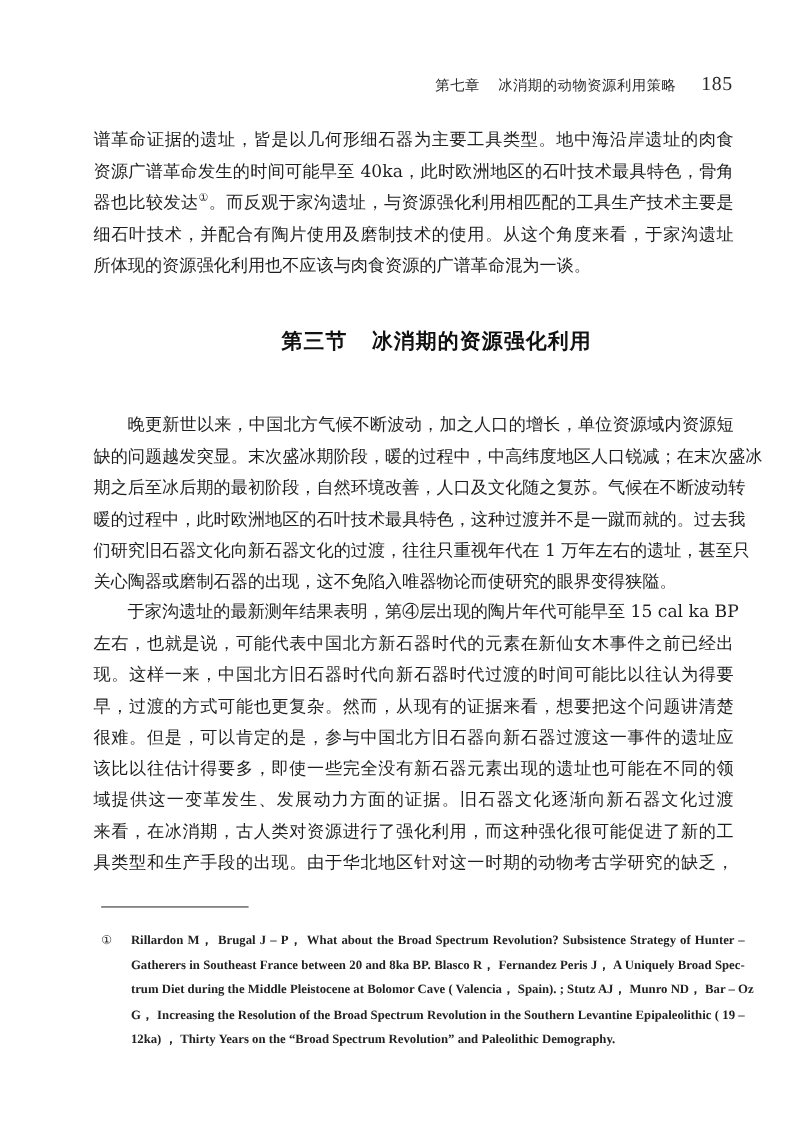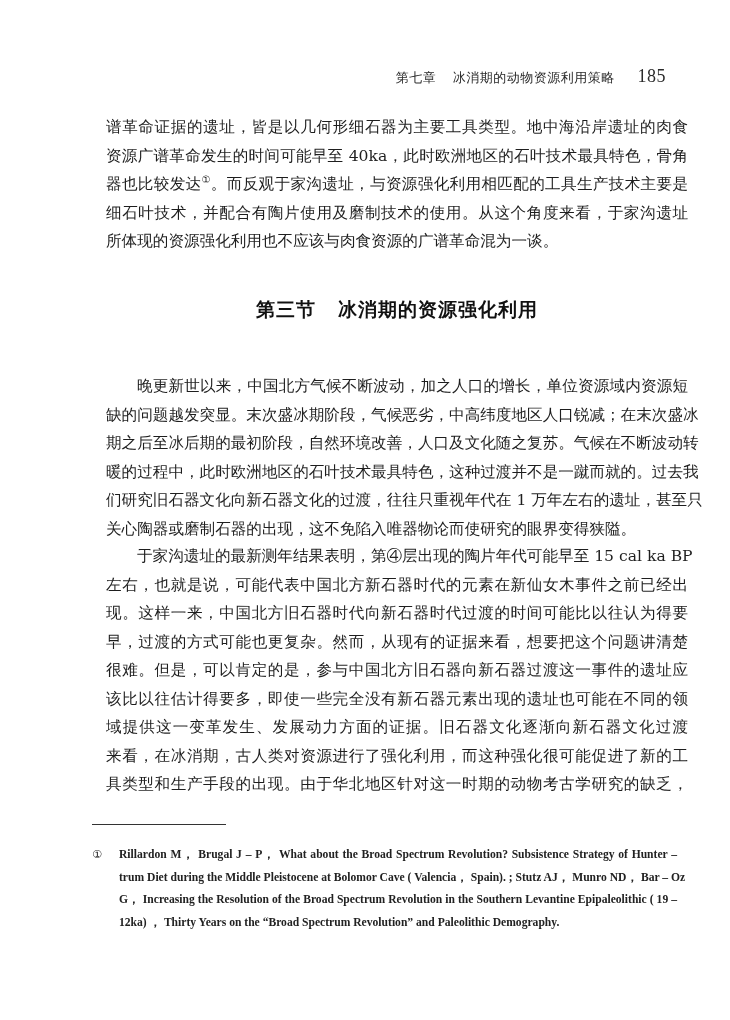--- a/index.html
+++ b/index.html
@@ -25,21 +25,21 @@
     white-space: nowrap;
   }
   .running-head .chapter { margin-right: 12px; }
   .running-head .title { margin-right: 18px; }
   .running-head .page-num {
     font-family: "Liberation Serif", serif;
     font-size: 18px;
   }
   .body-block {
     position: absolute;
-    left: 106px;
+    left: 85px;
     width: 582px;
     font-size: 15.6px;
     line-height: 28.5px;
     text-align: justify;
     text-align-last: left;
   }
   .line {
     display: block;
     white-space: nowrap;
     text-align-last: justify;
@@ -123,21 +123,21 @@
   <span class="line">细石叶技术，并配合有陶片使用及磨制技术的使用。从这个角度来看，于家沟遗址</span>
   <span class="line last">所体现的资源强化利用也不应该与肉食资源的广谱革命混为一谈。</span>
 </div>
 
 <div class="section-title">
   <span class="sec-num">第三节</span><span>冰消期的资源强化利用</span>
 </div>
 
 <div class="body-block" id="para-2">
   <span class="line indent">晚更新世以来，中国北方气候不断波动，加之人口的增长，单位资源域内资源短</span>
-  <span class="line">缺的问题越发突显。末次盛冰期阶段，气候恶劣，中高纬度地区人口锐减；在末次盛冰</span>
+  <span class="line">缺的问题越发突显。末次盛冰期阶段，暖的过程中，中高纬度地区人口锐减；在末次盛冰</span>
   <span class="line">期之后至冰后期的最初阶段，自然环境改善，人口及文化随之复苏。气候在不断波动转</span>
   <span class="line">暖的过程中，此时欧洲地区的石叶技术最具特色，这种过渡并不是一蹴而就的。过去我</span>
   <span class="line">们研究旧石器文化向新石器文化的过渡，往往只重视年代在 1 万年左右的遗址，甚至只</span>
   <span class="line last">关心陶器或磨制石器的出现，这不免陷入唯器物论而使研究的眼界变得狭隘。</span>
 </div>
 
 <div class="body-block" id="para-3">
   <span class="line indent">于家沟遗址的最新测年结果表明，第④层出现的陶片年代可能早至 15 cal ka BP</span>
   <span class="line">左右，也就是说，可能代表中国北方新石器时代的元素在新仙女木事件之前已经出</span>
   <span class="line">现。这样一来，中国北方旧石器时代向新石器时代过渡的时间可能比以往认为得要</span>
@@ -148,17 +148,18 @@
   <span class="line">来看，在冰消期，古人类对资源进行了强化利用，而这种强化很可能促进了新的工</span>
   <span class="line">具类型和生产手段的出现。由于华北地区针对这一时期的动物考古学研究的缺乏，</span>
 </div>
 
 <div class="footnote-rule"></div>
 
 <div class="footnote">
   <span class="fn-mark">①</span>
   <div class="fn-body">
     <span class="fn-line">Rillardon M， Brugal J – P， What about the Broad Spectrum Revolution? Subsistence Strategy of Hunter –</span>
+    <span class="fn-line">Gatherers in Southeast France between 20 and 8ka BP.  Blasco R， Fernandez Peris J， A Uniquely Broad Spec-</span>
     <span class="fn-line">trum Diet during the Middle Pleistocene at Bolomor Cave ( Valencia， Spain).  ; Stutz AJ， Munro ND， Bar – Oz</span>
     <span class="fn-line">G， Increasing the Resolution of the Broad Spectrum Revolution in the Southern Levantine Epipaleolithic ( 19 –</span>
     <span class="fn-line last">12ka) ， Thirty Years on the “Broad Spectrum Revolution” and Paleolithic Demography.</span>
   </div>
 </div>
 
 </body></html>

